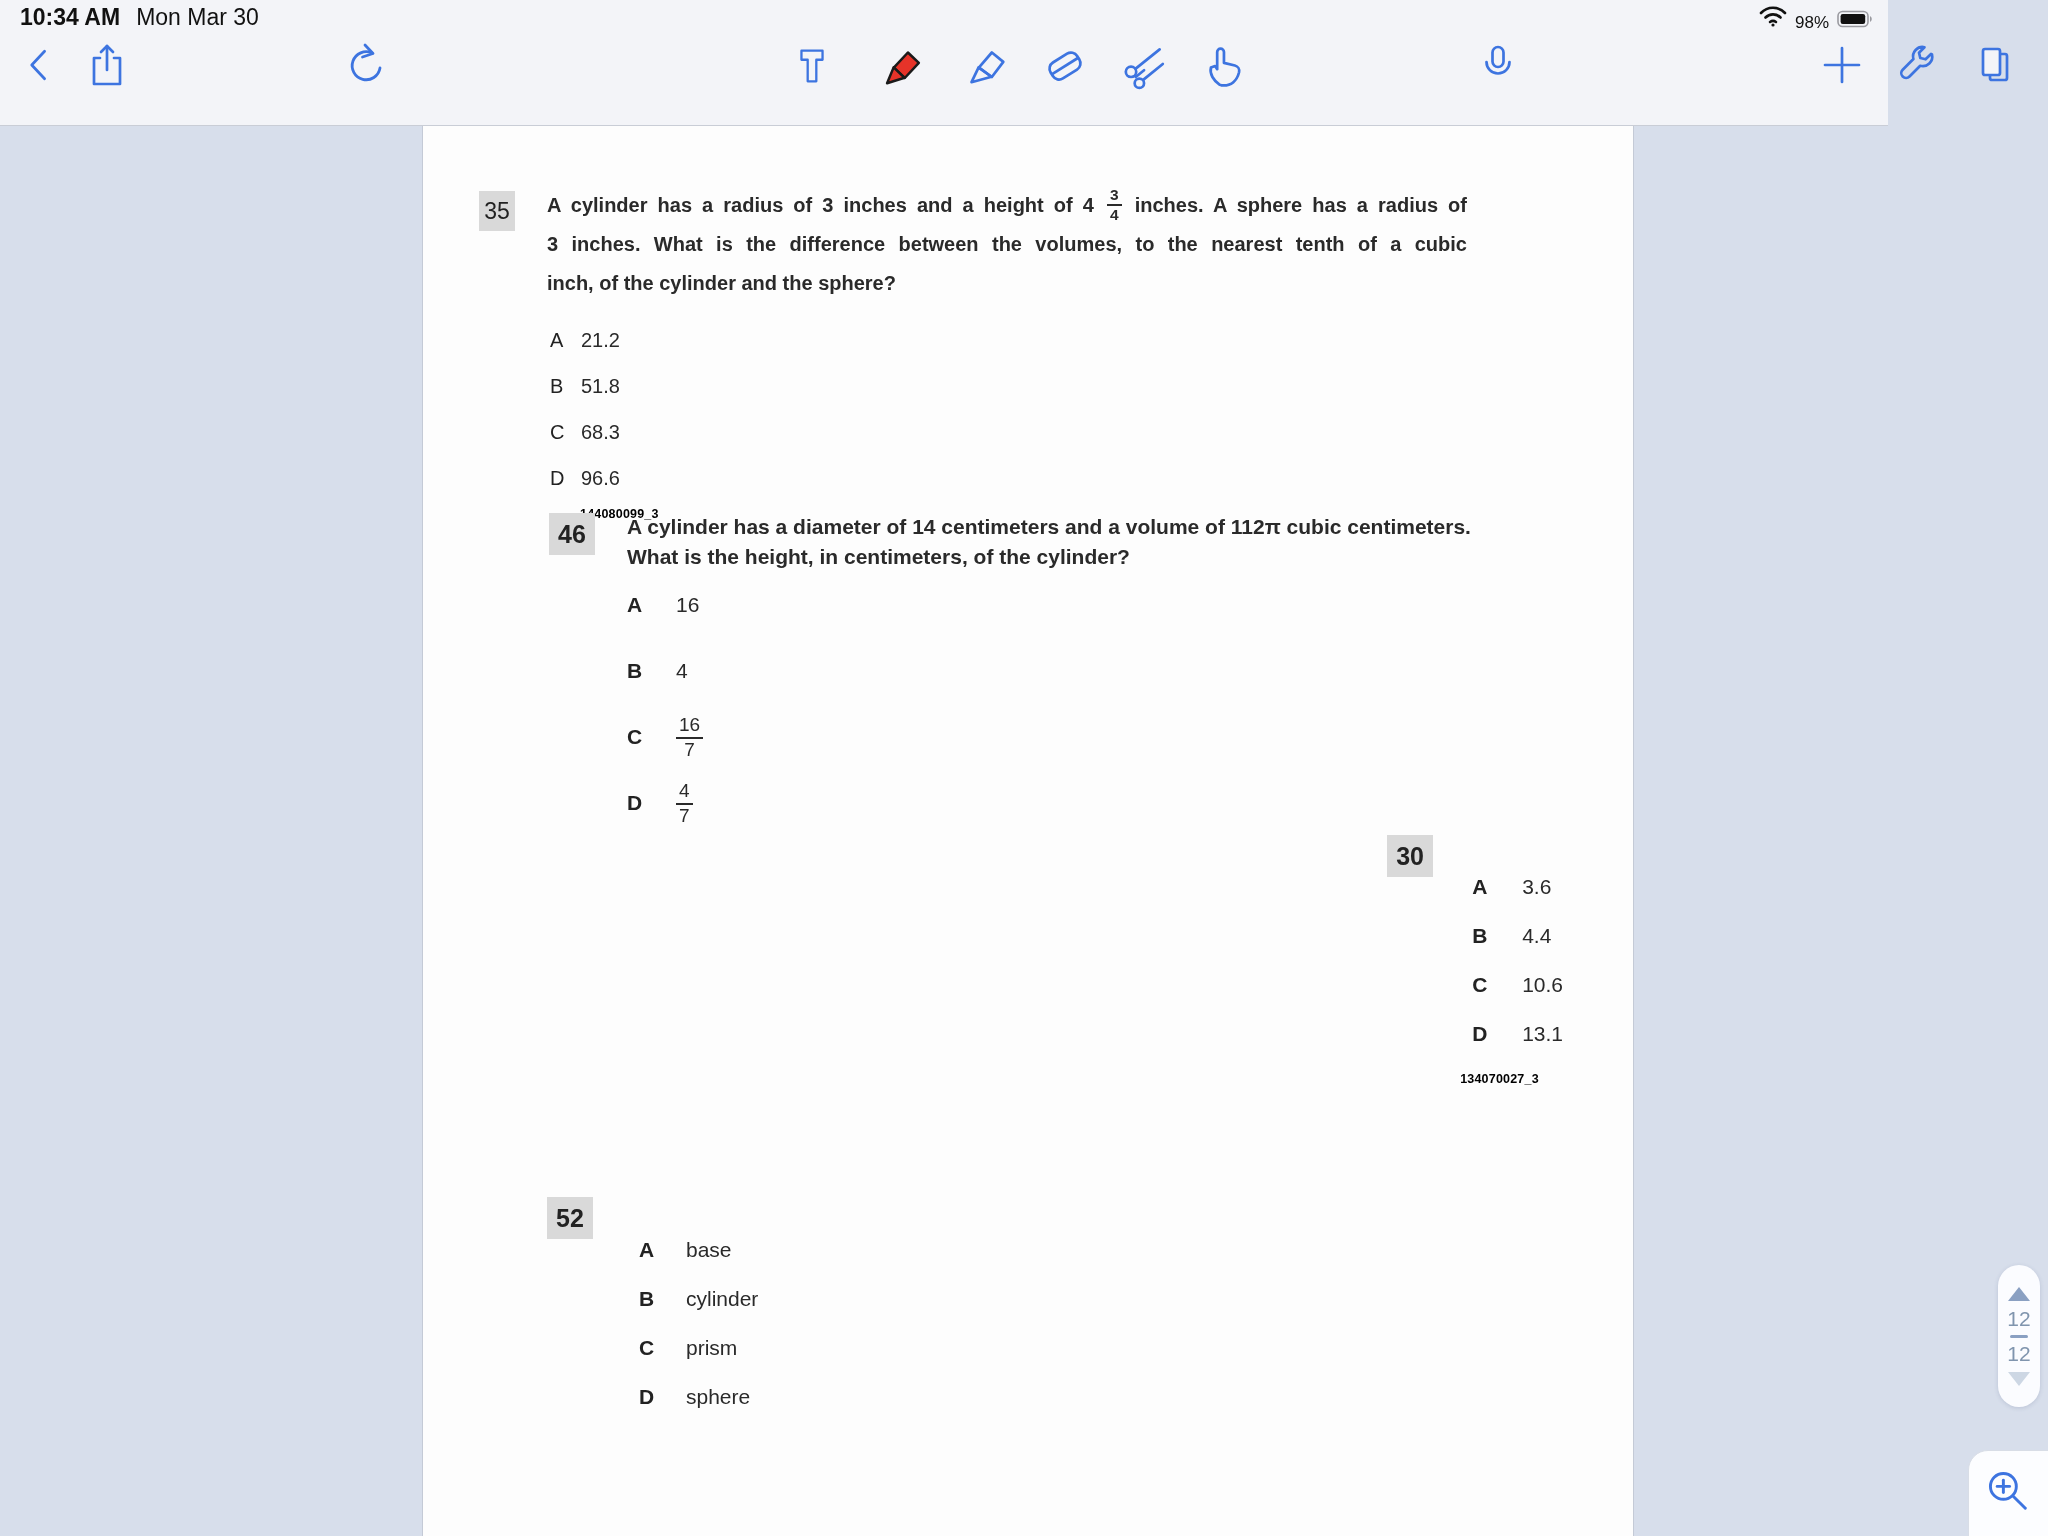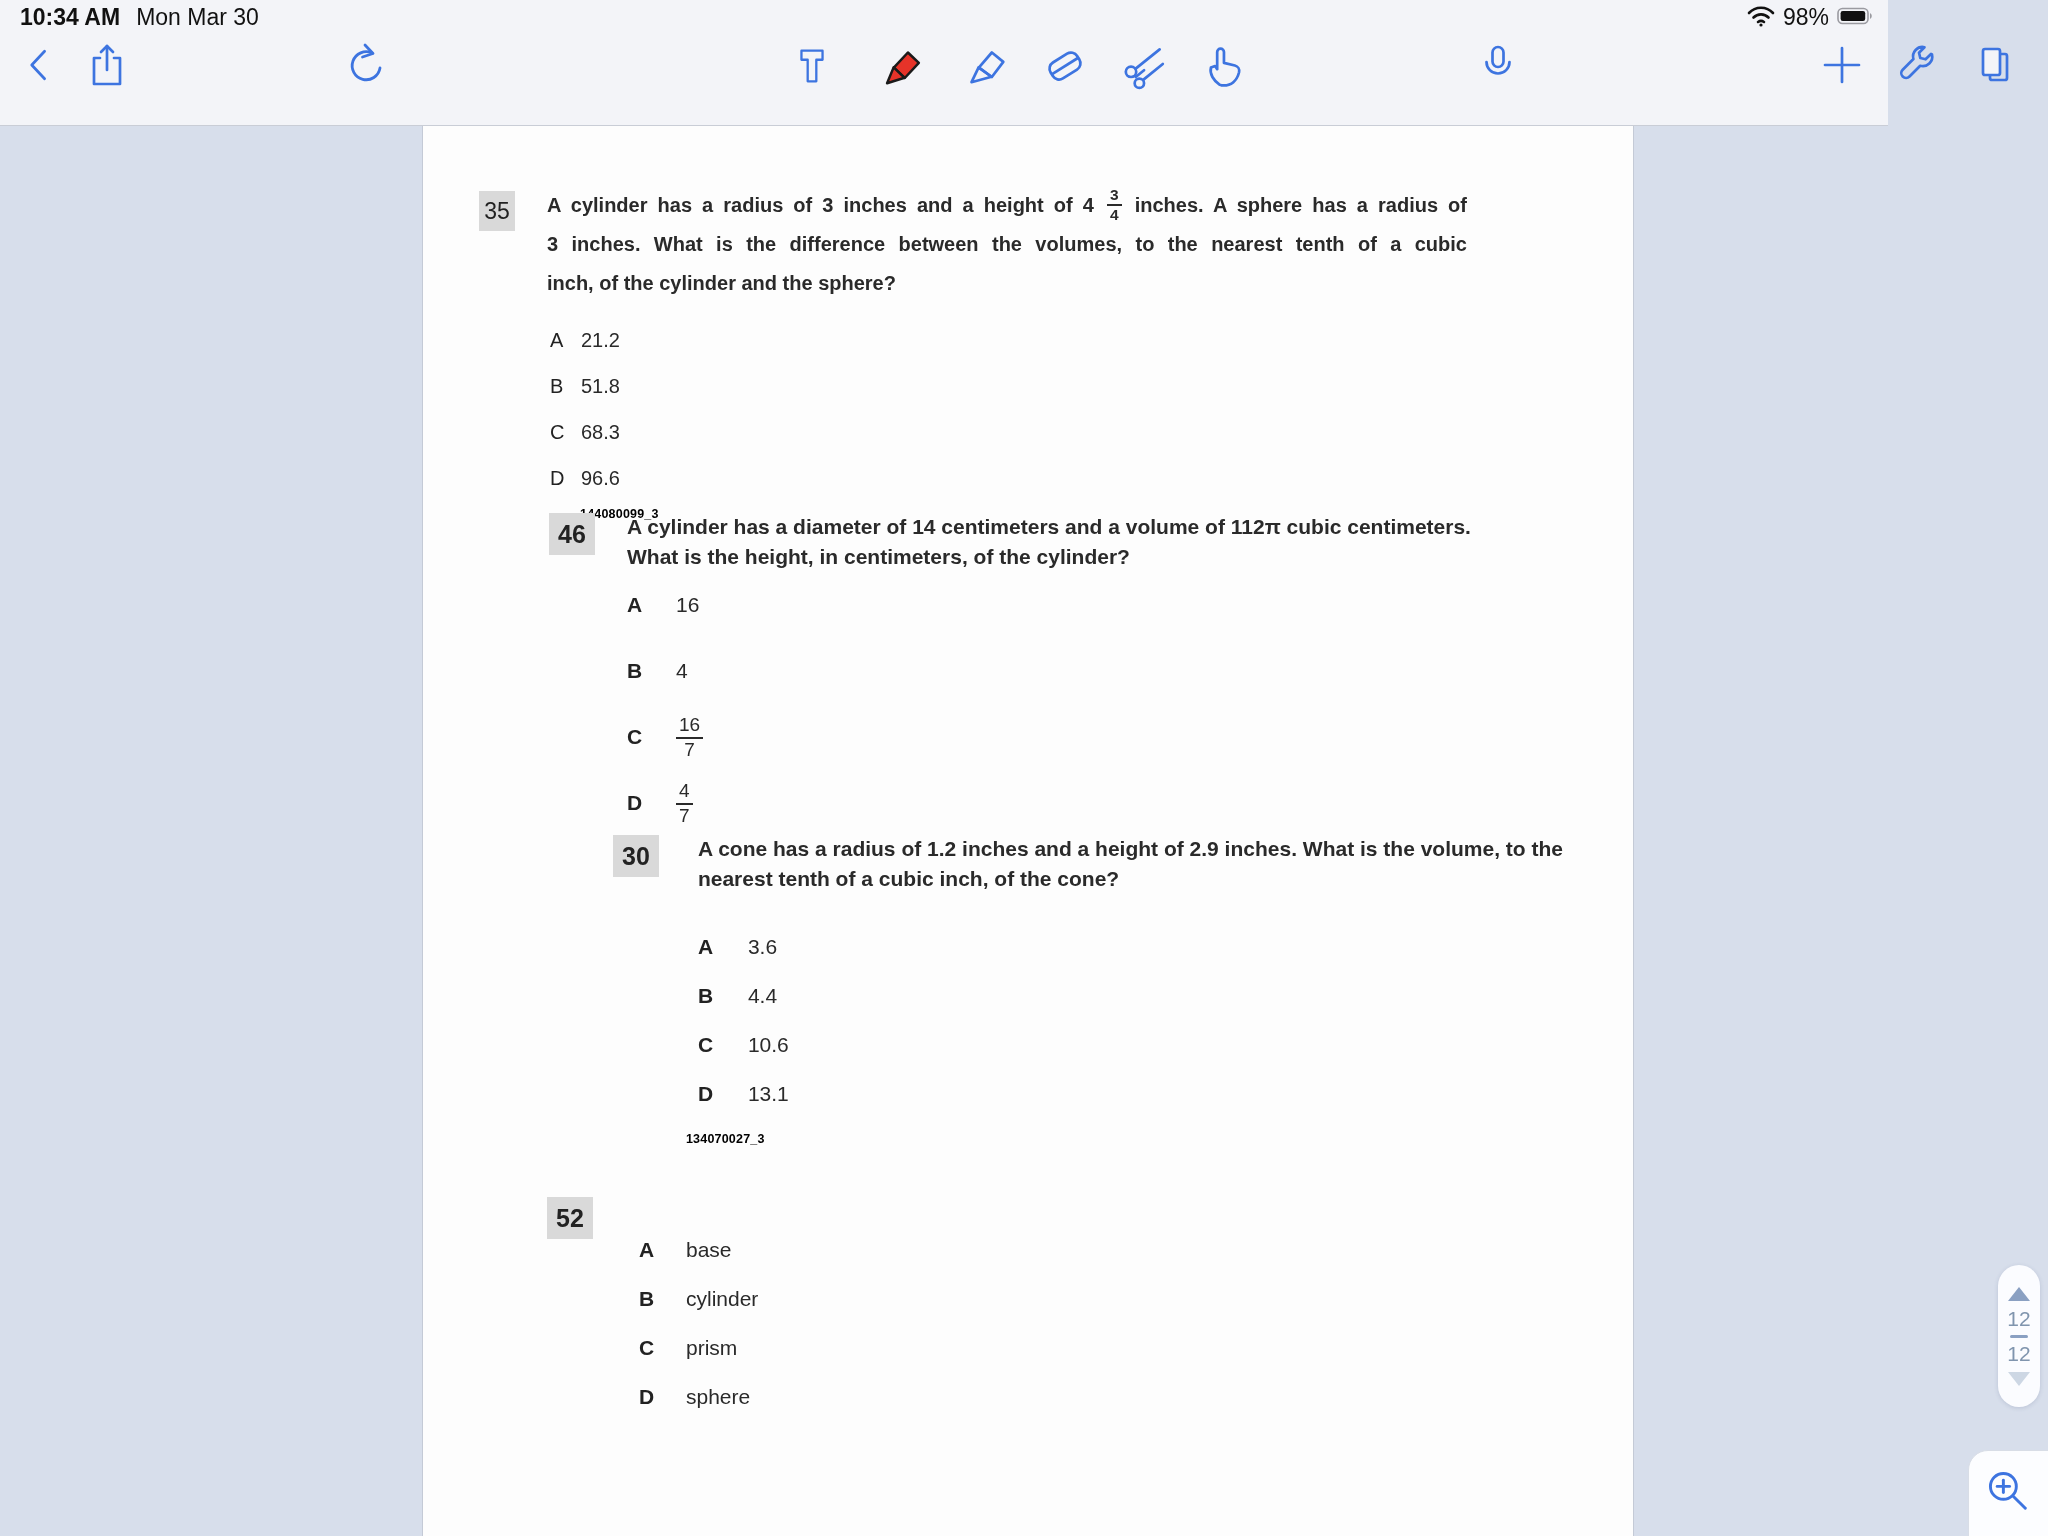--- a/index.html
+++ b/index.html
@@ -11,21 +11,21 @@
   }
   
   .header{
     position:absolute;top:0;left:0;width:1888px;height:125px;
     background:#f3f4f8;border-bottom:1px solid #c9cdd6;z-index:5;
   }
   .statusbar{position:absolute;top:0;left:0;right:0;height:32px;color:#111;}
   .sb-left{position:absolute;left:20px;top:4px;font-size:23px;}
   .sb-time{font-weight:700;}
   .sb-date{margin-left:16px;font-weight:400;}
-  .sb-right{position:absolute;right:14px;top:4px;display:flex;align-items:flex-start;gap:8px;font-size:23px;}
+  .sb-right{position:absolute;right:14px;top:4px;display:flex;align-items:flex-end;gap:8px;font-size:17px;}
   .sb-batt-pct{font-weight:400;}
   
   .tool{position:absolute;top:40px;width:50px;height:50px;display:flex;align-items:center;justify-content:center;cursor:pointer;}
   .tool svg{display:block;}
   
   .page{
     position:absolute;left:422px;top:126px;width:1210px;height:1410px;
     background:#fdfdfd;border-left:1px solid #c4cad6;border-right:1px solid #c4cad6;
   }
   .question{position:absolute;display:flex;align-items:flex-start;}
@@ -258,24 +258,20 @@
               <span class="den">7</span>
             </span>
           </div>
       </div>
     </div>
   </div>
 
   <div class="question q30" style="left:90px;top:708px;width:1050px;justify-content:flex-end;">
     <div class="badge bold">30</div>
     <div class="qcontent" style="margin-left:39px;">
-      <div class="qtext">
-        <div>A cone has a radius of 1.2 inches and a height of 2.9 inches. What is the volume, to the</div>
-        <div>nearest tenth of a cubic inch, of the cone?</div>
-      </div>
       <div class="options">
         <div class="opt">
             <span class="letter">A</span>
             <span class="val">3.6</span>
           </div>
         <div class="opt">
             <span class="letter">B</span>
             <span class="val">4.4</span>
           </div>
         <div class="opt">

